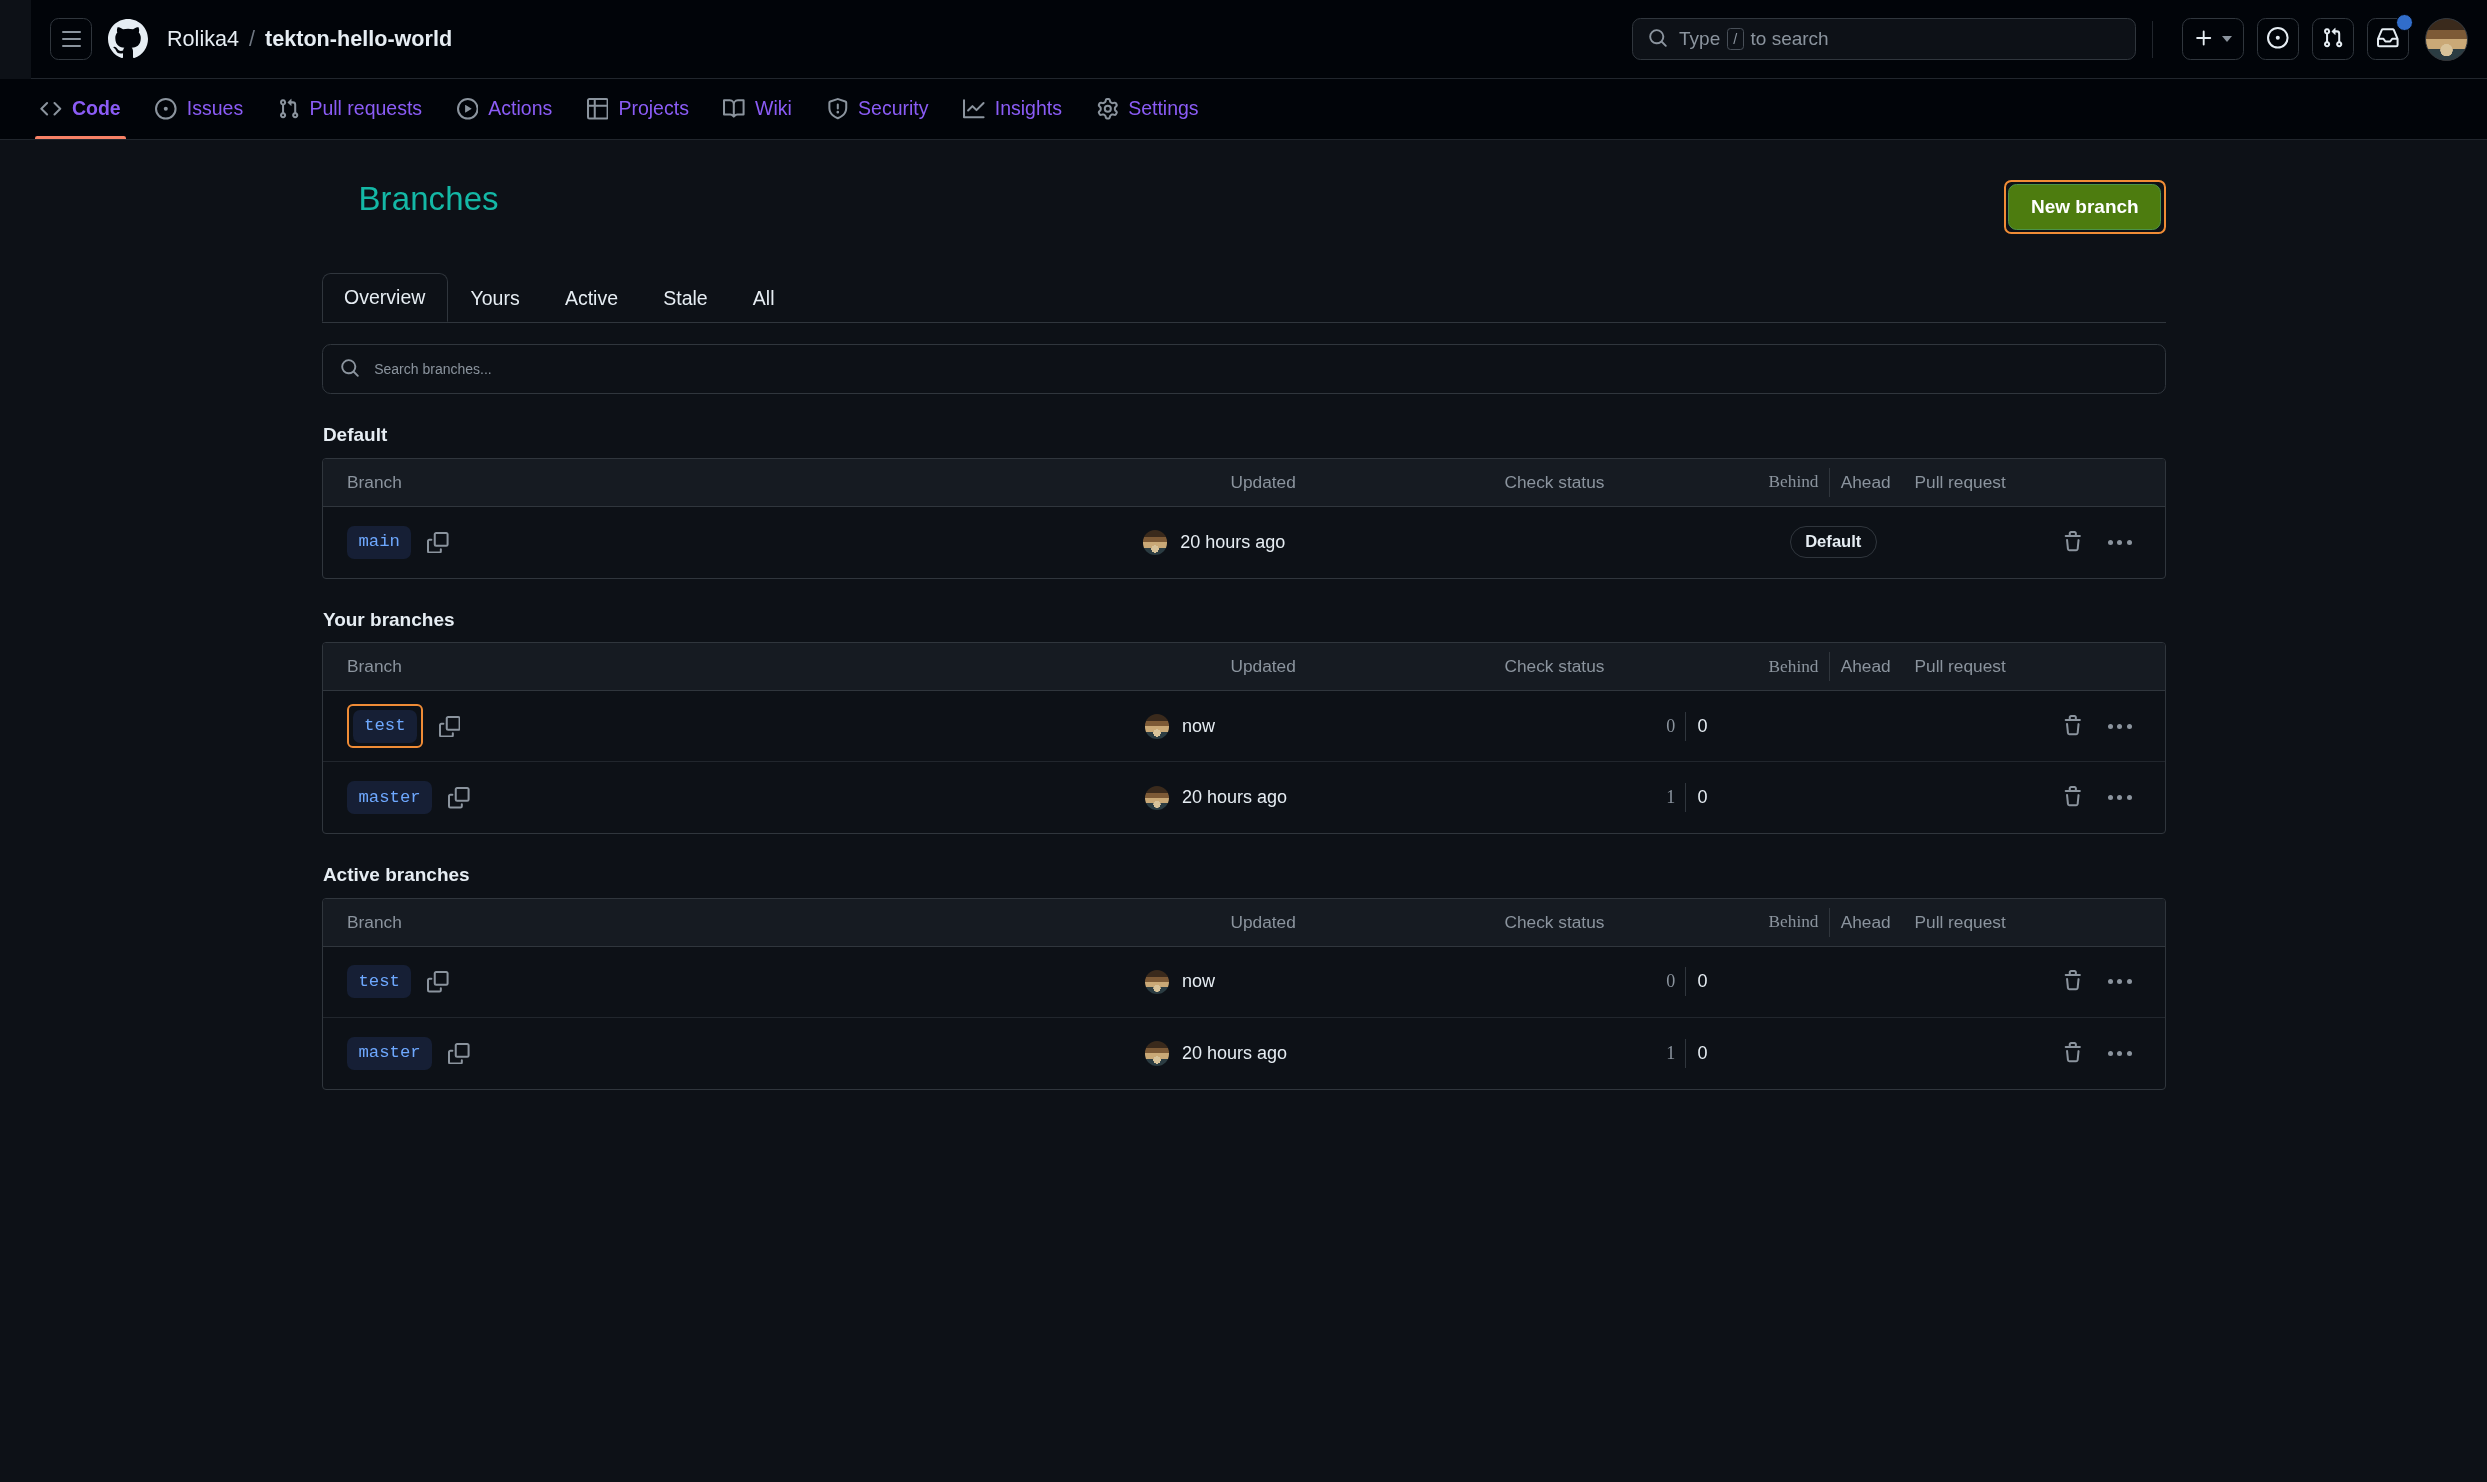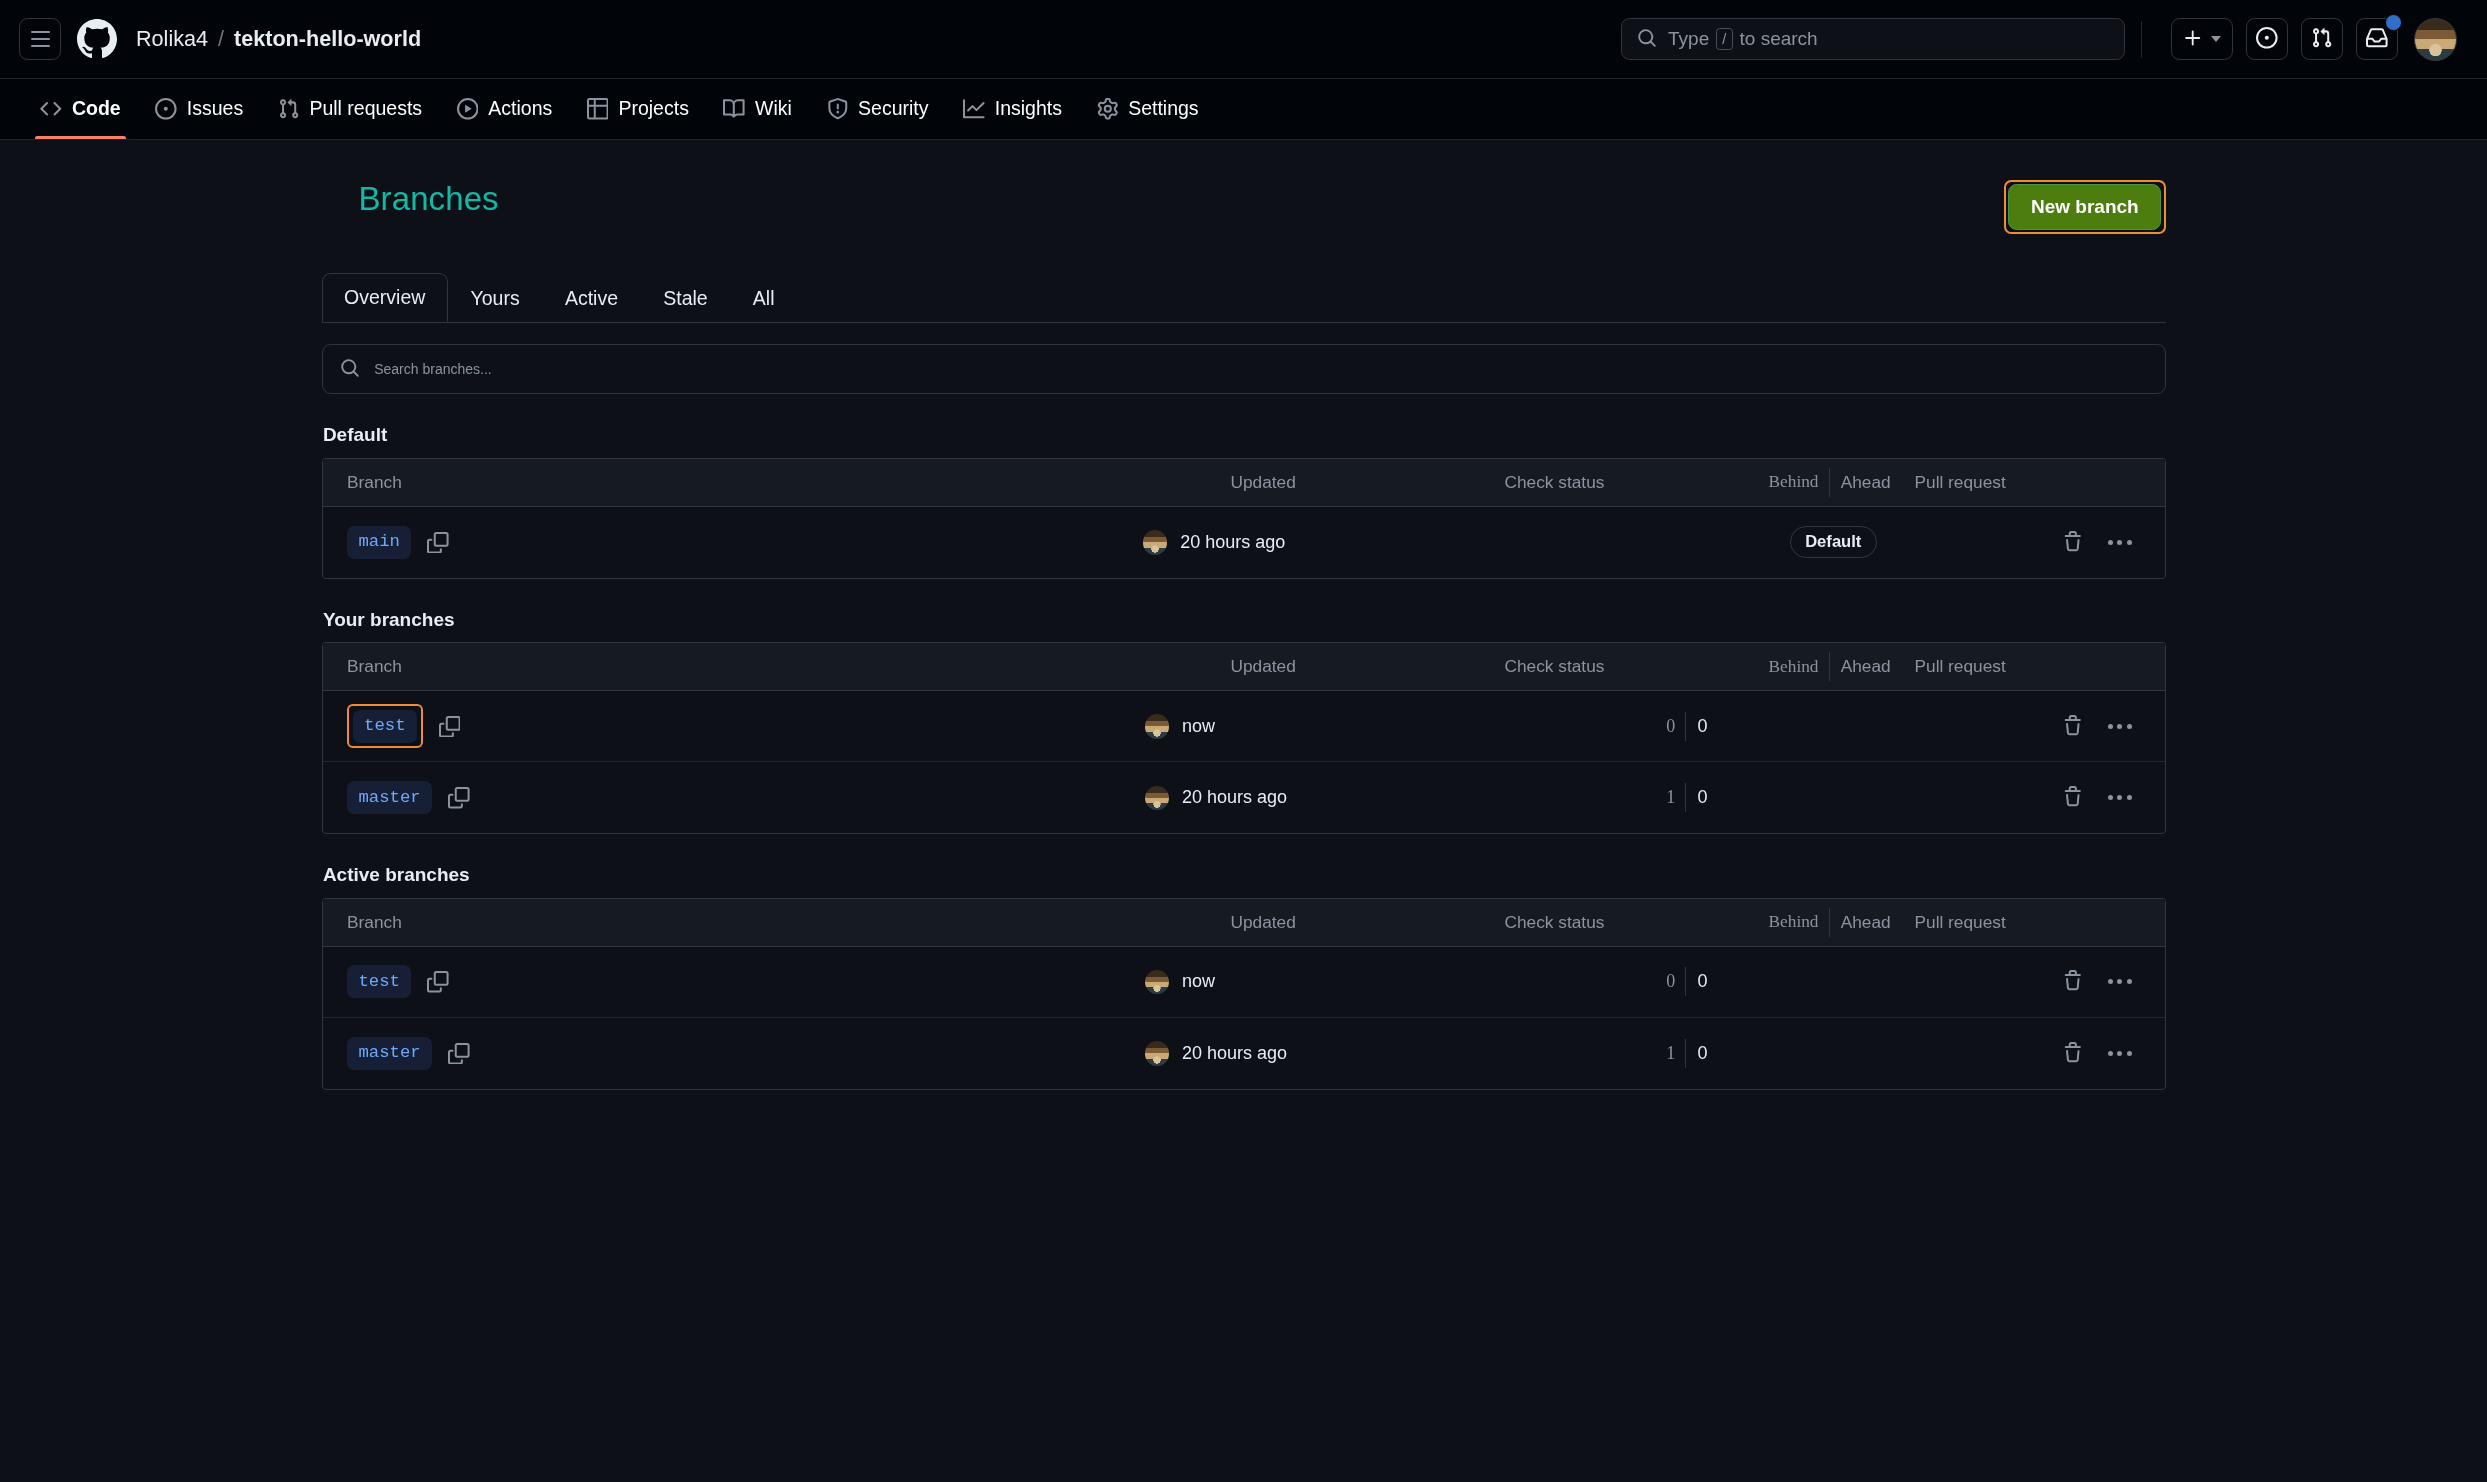--- a/index.html
+++ b/index.html
@@ -11,21 +11,22 @@
     overflow: hidden;
   }
 
   
   .header {
     height: 79px;
     background: #010409;
     border-bottom: 0.7px solid #21262d;
     display: flex;
     align-items: center;
-    padding: 0 30px 0 19px;
+    padding: 0 19px 0 19px;
+    margin-left: 31px;
   }
   .hamburger {
     width: 42px; height: 42px;
     border: 0.7px solid #30363d;
     border-radius: 8.6px;
     display: flex; flex-direction: column;
     align-items: center; justify-content: center;
     gap: 5px;
     cursor: pointer;
     flex: 0 0 auto;
@@ -112,21 +113,21 @@
     background: #010409;
     border-bottom: 0.7px solid #21262d;
     display: flex; align-items: stretch;
     padding-left: 23px;
     gap: 0;
   }
   .nav-item {
     display: flex; align-items: center; gap: 10px;
     padding: 0 17.3px;
     font-size: 19.5px;
-    color: #ffffff;
+    color: #8b5cf6;
     cursor: pointer;
     position: relative;
   }
   .nav-item .label { line-height: 1; }
   .nav-item.selected .label { font-weight: 700; }
   .nav-item.selected::after {
     content: "";
     position: absolute; left: 11.5px; right: 11.5px; bottom: 0;
     height: 2.9px; background: #f78166; border-radius: 2.2px 2.2px 0 0;
   }

